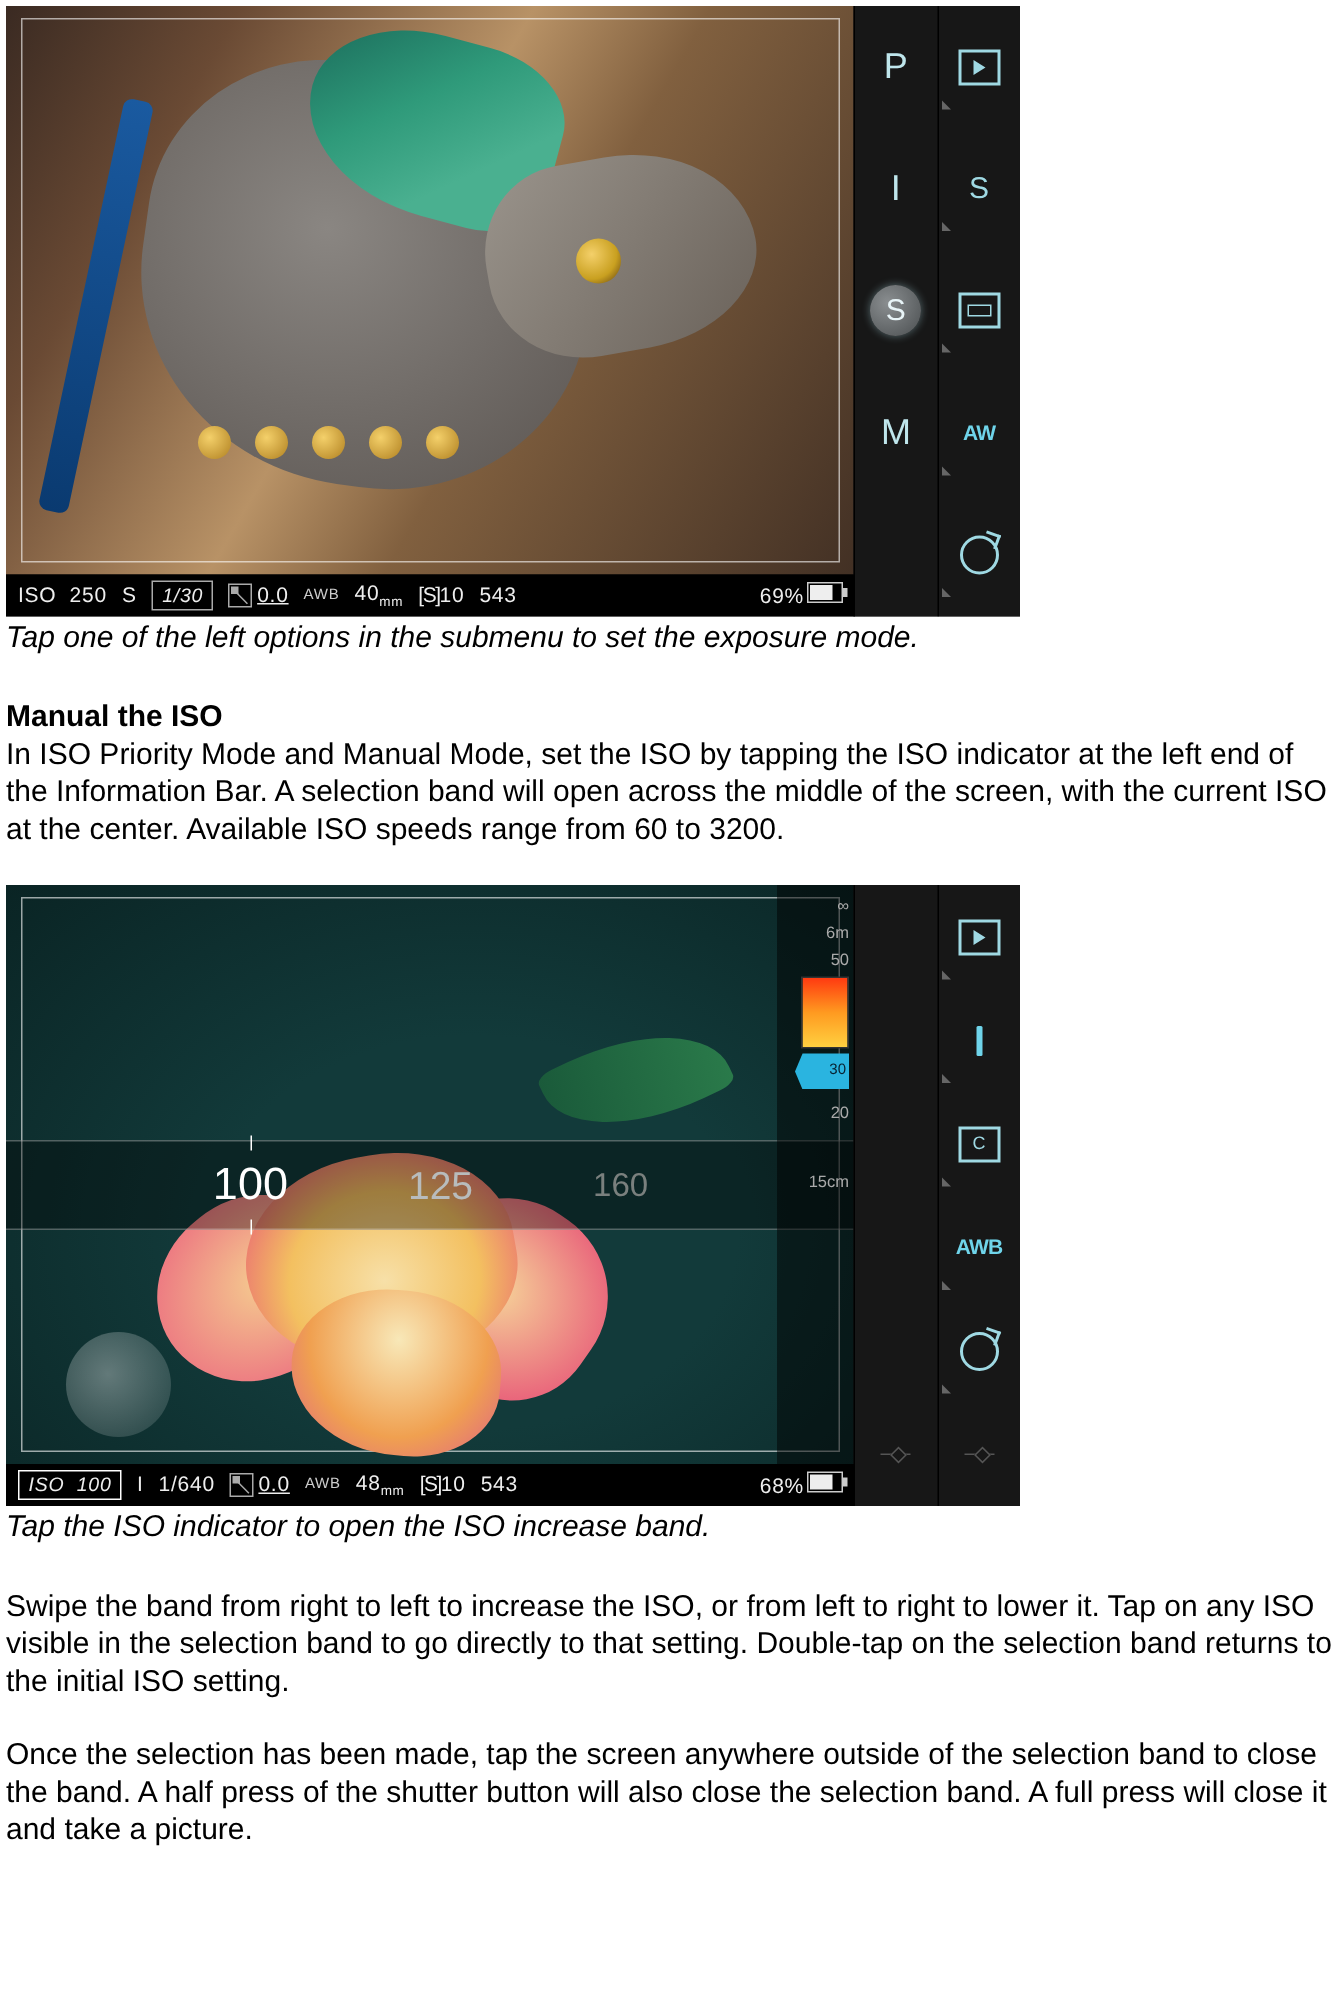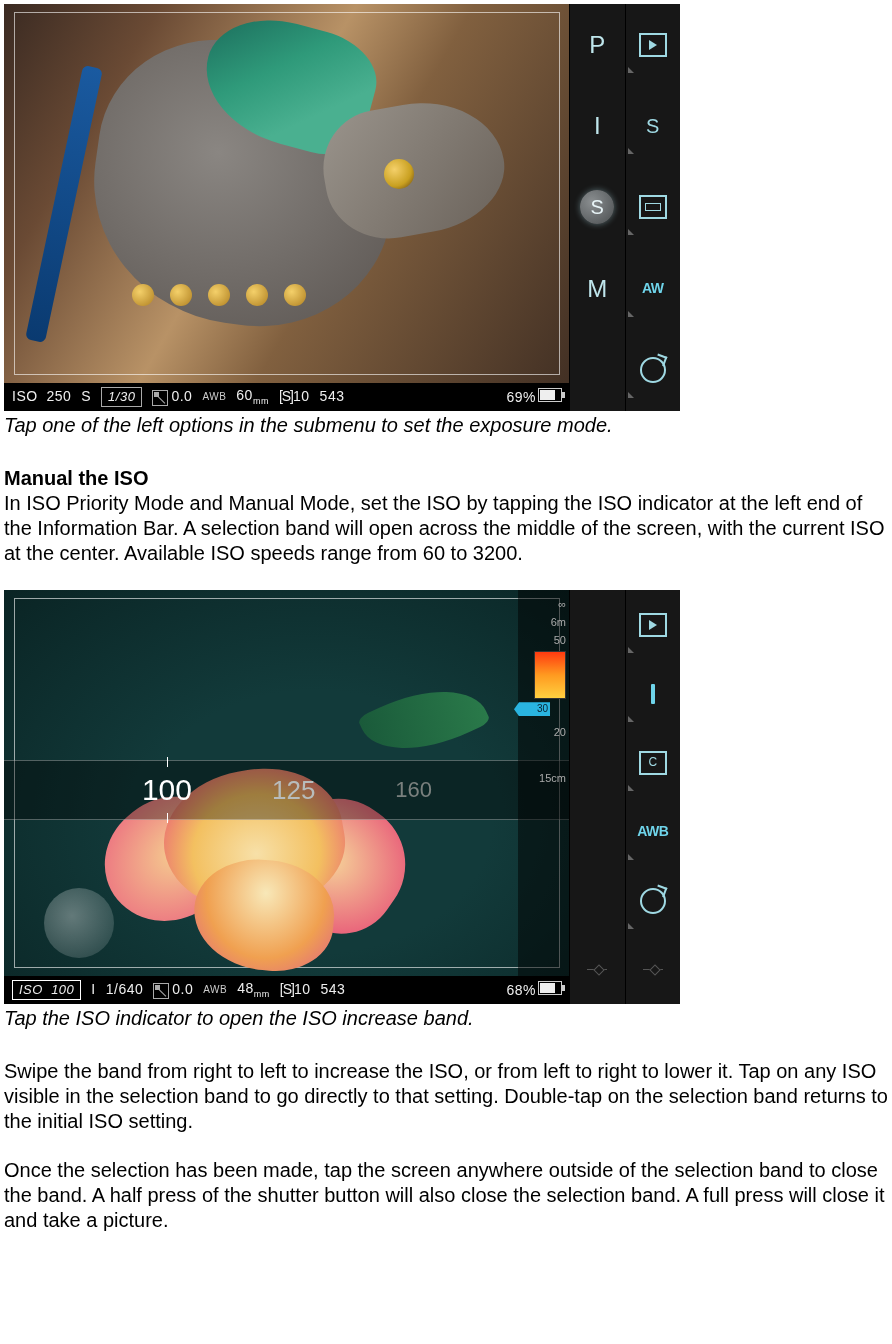--- a/index.html
+++ b/index.html
@@ -107,21 +107,21 @@
   }
   .ib-box {
     border: 1px solid #aaa;
     padding: 0 6px;
     height: 18px;
     display: flex; align-items: center;
     font-size: 13px;
     font-style: italic;
   }
   .ib-ev {
-    display: flex; align-items: flex-end; gap: 3px;
+    display: flex; align-items: center; gap: 3px; text-decoration: underline;
   }
   .ev-icon {
     width: 14px; height: 14px;
     border: 1px solid #aaa;
     position: relative;
   }
   .ev-icon::before {
     content: '';
     position: absolute; left: 0; right: 0; top: 50%; height: 1px; background: #aaa;
     transform: rotate(45deg);
@@ -278,28 +278,28 @@
     padding: 6px 4px;
   }
   .fs-item { margin: 2px 0; }
   .fs-grad {
     width: 30px; height: 46px;
     background: linear-gradient(#ff3a10, #ff9a20, #ffd040);
     margin: 2px 0;
     border: 1px solid #333;
   }
   .fs-marker {
-    width: 34px; height: 14px;
+    width: 34px; height: 24px;
     background: #2ab4e0;
     color: #082030;
     font-size: 10px;
     display: flex; align-items: center; justify-content: flex-end;
     padding-right: 2px;
     clip-path: polygon(14% 0, 100% 0, 100% 100%, 14% 100%, 0 50%);
-    margin: 1px 16px 8px 0;
+    margin: 1px 0 8px 0;
   }
   .play-box { width: 24px; height: 20px; border: 2px solid #9fd9e3; display:flex;align-items:center;justify-content:center;}
   .play-tri { width:0;height:0;border-left:8px solid #9fd9e3;border-top:5px solid transparent;border-bottom:5px solid transparent;}
   .scene-s { font-size:20px; color:#9fd9e3;}
   .c-box { width: 24px; height: 20px; border: 2px solid #9fd9e3; display:flex;align-items:center;justify-content:center; font-size:12px;}
   .bracket-box { width:24px;height:20px;border:2px solid #9fd9e3; position:relative;}
   .bracket-box::after{content:'';position:absolute;left:4px;right:4px;top:6px;bottom:6px;border:1px solid #9fd9e3;}
   .awb-side { font-size:14px; color:#6fd4ea; font-weight:bold; letter-spacing:-0.5px;}
   .timer-ic { width:22px;height:22px;border:2px solid #9fd9e3;border-radius:50%;position:relative;}
   .timer-ic::before{content:'';position:absolute;right:-2px;top:-4px;width:8px;height:8px;border-top:2px solid #9fd9e3;border-right:2px solid #9fd9e3;transform:rotate(20deg);}
@@ -361,21 +361,21 @@
     </div>
     <div class="infobar">
       <span><span>ISO</span>&nbsp;&nbsp;<span>250</span></span>
       <span>S</span>
       <span class="ib-box">1/30</span>
       <span class="ib-ev">
           <span class="ev-icon"></span>
           <span>0.0</span>
         </span>
       <span class="awb-tiny">AWB</span>
-      <span><span>60</span><span class="mm-sub">mm</span></span>
+      <span><span>40</span><span class="mm-sub">mm</span></span>
       <span><span class="bracket">[S]</span><span>10</span></span>
       <span>543</span>
       <span style="margin-left:auto"><span>69%</span><span class="batt"><span class="batt-fill" style="width:68%"></span></span></span>
     </div>
   </div>
 </div>
 <p class="caption">Tap one of the left options in the submenu to set the exposure mode.</p>
 
 <p class="heading">Manual the ISO</p>
 <p class="para">In ISO Priority Mode and Manual Mode, set the ISO by tapping the ISO indicator at the left end of the Information Bar. A selection band will open across the middle of the screen, with the current ISO at the center. Available ISO speeds range from 60 to 3200.</p>

